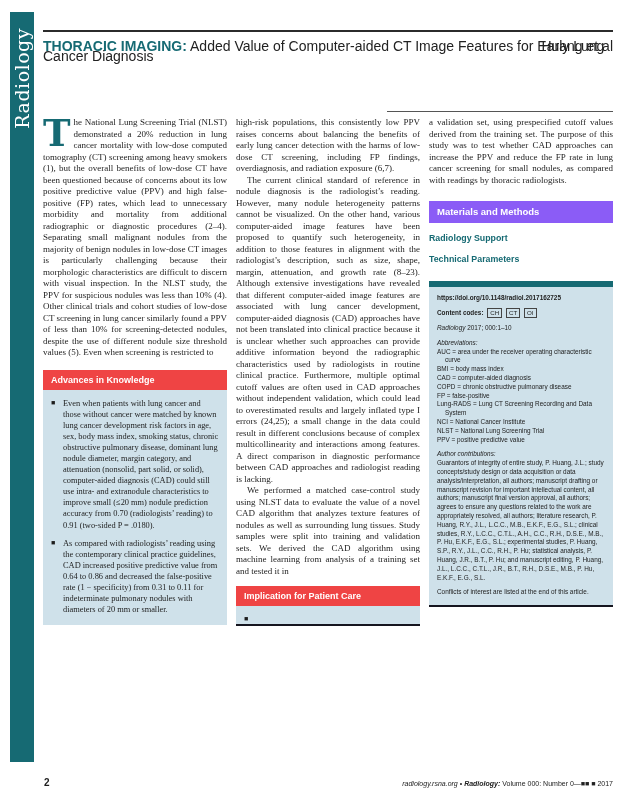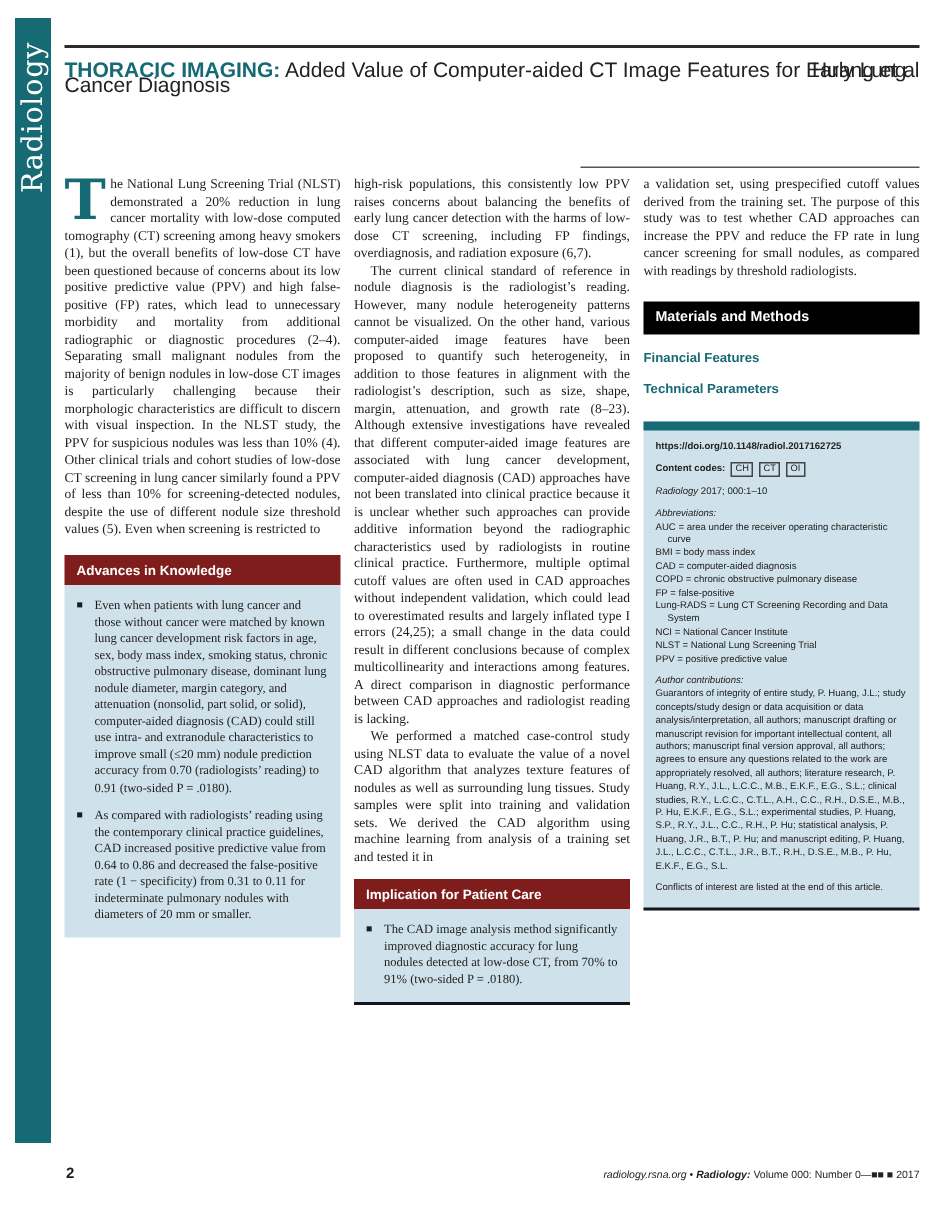--- a/index.html
+++ b/index.html
@@ -26,30 +26,30 @@
   
   .col{position:absolute; top:117px; width:184px; font-size:9px; line-height:11.5px;
        text-align:justify; }
   .col1{left:43px;} .col2{left:236px;} .col3{left:429px;}
   .col p{margin:0;}
   .indent{text-indent:11px;}
   .dropcap{float:left; color:#166a73; font-family:"DejaVu Serif", serif;
     font-size:37px; line-height:29px; font-weight:bold; padding:2px 3px 0 0;}
   
   .panel{margin-top:11px;}
-  .panel-head{background:#7f1d1d; color:#fff; font-family:"Liberation Sans", sans-serif;
+  .panel-head{background:#ef4444; color:#fff; font-family:"Liberation Sans", sans-serif;
     font-weight:bold; font-size:9px; line-height:9px; padding:6px 8px 5px;}
   .panel-body{background:#cfe1ea; padding:8px 7px 10px 7px; font-size:8.4px; line-height:11.1px;
     text-align:left;}
   .bullet-item{position:relative; padding-left:13px; margin-bottom:7px;}
   .bullet-item:last-child{margin-bottom:0;}
   .bullet{position:absolute; left:1px; top:0; font-size:7px;}
   .black-bottom{border-bottom:2px solid #15151f;}
   
-  .section-band{background:#000000; color:#fff; font-family:"Liberation Sans", sans-serif;
+  .section-band{background:#8b5cf6; color:#fff; font-family:"Liberation Sans", sans-serif;
     font-weight:bold; font-size:9.5px; line-height:9.5px; padding:6px 8px; margin:15px 0 4px;}
   .sub-head{color:#166a73; font-family:"Liberation Sans", sans-serif; font-weight:bold;
     font-size:8.8px; margin:10px 0 4px; text-align:left;}
   
   .ref-box{margin-top:15px; border-top:6px solid #166a73; border-bottom:2px solid #15151f;
     background:#cfe1ea; padding:7px 8px 8px; font-family:"Liberation Sans", sans-serif;
     font-size:6.4px; line-height:8.8px; color:#222; text-align:left;}
   .gap{margin-top:6px;}
   .bold{font-weight:bold;}
   .ital{font-style:italic;}
@@ -101,32 +101,31 @@
   <div class="col col2">
     <p>high-risk populations, this consistently low PPV raises concerns about balancing the benefits of early lung cancer detection with the harms of low-dose CT screening, including FP findings, overdiagnosis, and radiation exposure (6,7).</p>
     <p class="indent">The current clinical standard of reference in nodule diagnosis is the radiologist’s reading. However, many nodule heterogeneity patterns cannot be visualized. On the other hand, various computer-aided image features have been proposed to quantify such heterogeneity, in addition to those features in alignment with the radiologist’s description, such as size, shape, margin, attenuation, and growth rate (8–23). Although extensive investigations have revealed that different computer-aided image features are associated with lung cancer development, computer-aided diagnosis (CAD) approaches have not been translated into clinical practice because it is unclear whether such approaches can provide additive information beyond the radiographic characteristics used by radiologists in routine clinical practice. Furthermore, multiple optimal cutoff values are often used in CAD approaches without independent validation, which could lead to overestimated results and largely inflated type I errors (24,25); a small change in the data could result in different conclusions because of complex multicollinearity and interactions among features. A direct comparison in diagnostic performance between CAD approaches and radiologist reading is lacking.</p>
     <p class="indent">We performed a matched case-control study using NLST data to evaluate the value of a novel CAD algorithm that analyzes texture features of nodules as well as surrounding lung tissues. Study samples were split into training and validation sets. We derived the CAD algorithm using machine learning from analysis of a training set and tested it in</p>
 
     <div class="panel" style="margin-top:9px;border-radius:18px;">
       <div class="panel-head">Implication for Patient Care</div>
       <div class="panel-body black-bottom">
         <div class="bullet-item">
           <span class="bullet">■</span>
-          <span>The CAD image analysis method significantly improved diagnostic accuracy for lung nodules detected at low-dose CT, from 70% to 91% (two-sided P = .0180).</span>
         </div>
       </div>
     </div>
   </div>
 
   <div class="col col3">
-    <p>a validation set, using prespecified cutoff values derived from the training set. The purpose of this study was to test whether CAD approaches can increase the PPV and reduce the FP rate in lung cancer screening for small nodules, as compared with readings by threshold radiologists.</p>
+    <p>a validation set, using prespecified cutoff values derived from the training set. The purpose of this study was to test whether CAD approaches can increase the PPV and reduce the FP rate in lung cancer screening for small nodules, as compared with readings by thoracic radiologists.</p>
 
     <div class="section-band">Materials and Methods</div>
 
-    <div class="sub-head">Financial Features</div>
+    <div class="sub-head">Radiology Support</div>
 
     <div class="sub-head">Technical Parameters</div>
 
     <div class="ref-box">
       <div class="bold">https://doi.org/10.1148/radiol.2017162725</div>
       <div class="gap">
         <span class="bold">Content codes:</span>
         <span class="code-box">CH</span>
         <span class="code-box">CT</span>
         <span class="code-box">OI</span>

